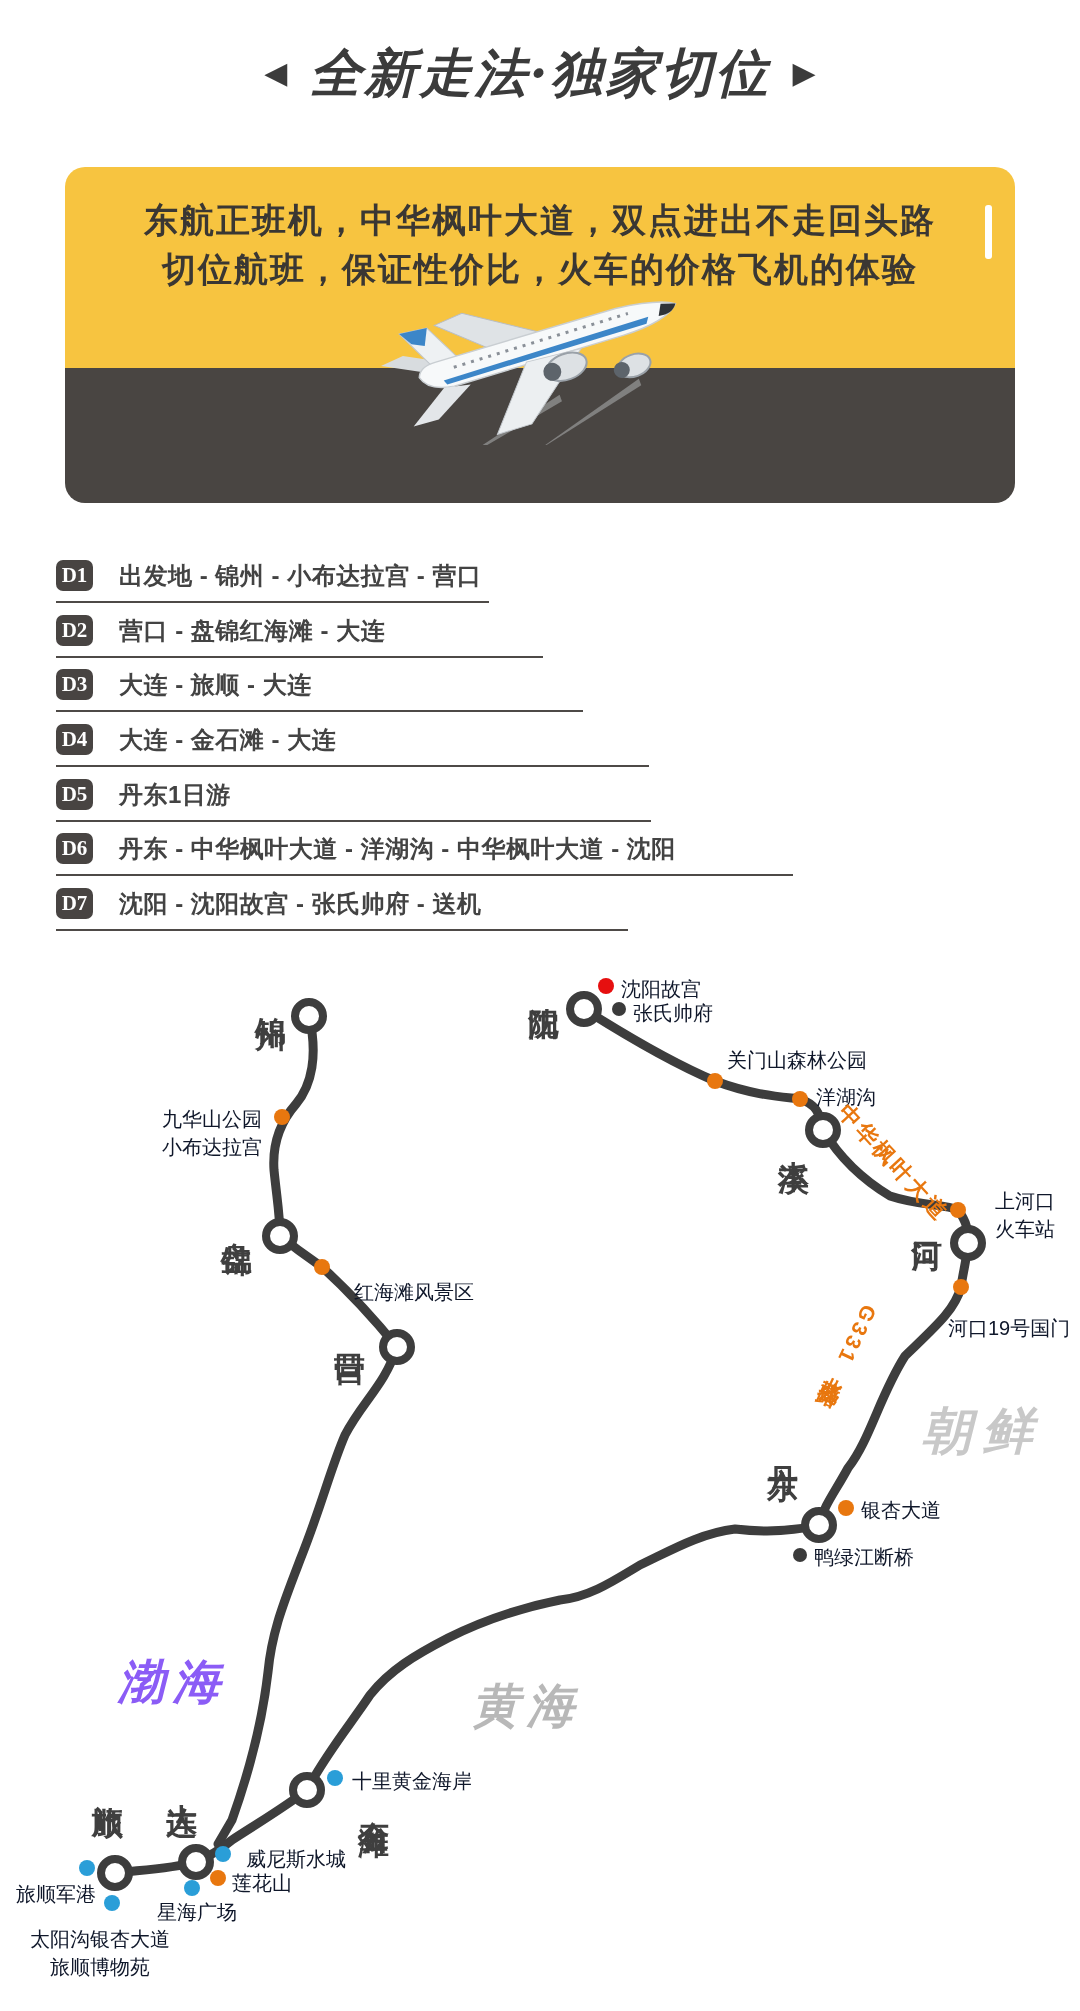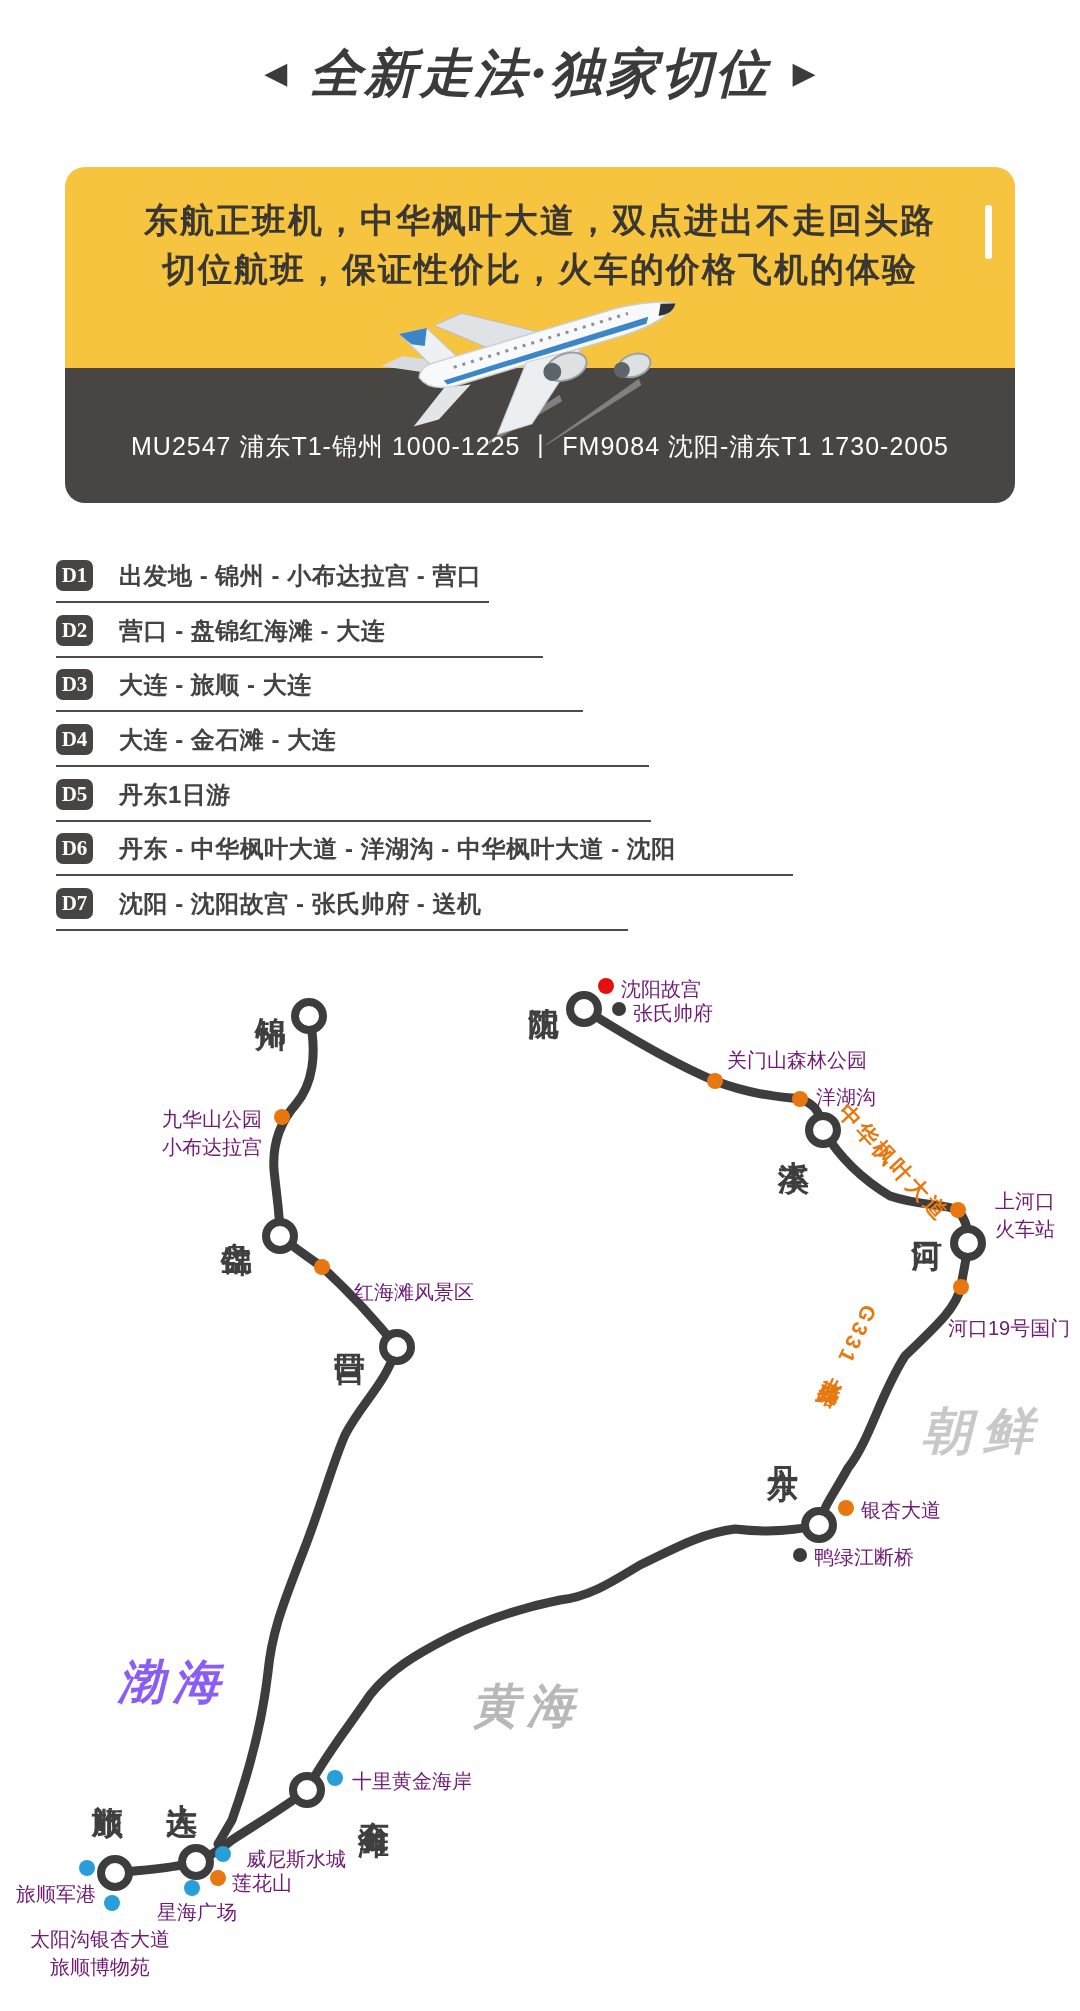--- a/index.html
+++ b/index.html
@@ -36,21 +36,21 @@
              border-radius:7px;color:#ffffff;text-align:center;line-height:31px;
              font-family:"Liberation Serif","DejaVu Serif",serif;font-size:21px;font-weight:700;}
   .day-text{position:absolute;left:63px;top:0;line-height:31px;font-size:24px;font-weight:700;
             color:#434343;white-space:nowrap;letter-spacing:0.5px;}
   .day-underline{position:absolute;left:0;top:41px;height:2px;background:#4e4a47;}
 
   
   .map-svg{position:absolute;left:0;top:0;width:1080px;height:2011px;}
   .city-label{position:absolute;writing-mode:vertical-rl;text-orientation:upright;
               font-size:31px;font-weight:800;color:#3f3f3f;letter-spacing:3px;line-height:1;}
-  .poi-label{position:absolute;font-size:20px;color:#701a75;line-height:1.4;white-space:nowrap;}
+  .poi-label{position:absolute;font-size:20px;color:#0f172a;line-height:1.4;white-space:nowrap;}
   .poi-label.right{text-align:right;}
   .poi-label.center{text-align:center;}
   .poi-label span{display:block;}
   .road-label{position:absolute;color:#e8770f;font-weight:700;white-space:nowrap;}
   .road-label-maple{font-size:22px;letter-spacing:3px;transform:rotate(47deg);
                     transform-origin:0 0;}
   .road-label-g331{font-size:21px;letter-spacing:3px;writing-mode:vertical-rl;
                    text-orientation:mixed;transform:rotate(25deg);transform-origin:50% 0;}
   .watermark{position:absolute;font-family:"DejaVu Serif","Liberation Serif",serif;
              font-weight:900;line-height:1;white-space:nowrap;font-style:italic;}
@@ -95,21 +95,20 @@
         <path d="M318,99 Q330,103 332,104 Q326,113 312,110 Z" fill="#2f3338"></path>
         <path d="M86,104 L44,130 L70,132 L112,110 Z" fill="#e3e6e9"></path>
         <path d="M172,108 L120,166 L156,168 L228,114 Z" fill="#eceff1" stroke="#c5cacf" stroke-width="1"></path>
         <ellipse cx="208" cy="126" rx="21" ry="13" fill="#dde1e4" stroke="#9aa1a8" stroke-width="2"></ellipse>
         <circle cx="193" cy="126" r="9" fill="#5d646b"></circle>
         <ellipse cx="272" cy="148" rx="17" ry="11" fill="#dde1e4" stroke="#9aa1a8" stroke-width="2"></ellipse>
         <circle cx="259" cy="148" r="8" fill="#5d646b"></circle>
       </g>
     </svg>
 
-    <div class="flight-line">MU2547 浦东T1-锦州 1000-1225 丨 FM9084 沈阳-浦东T1 1730-2005</div>
   </div>
 
   <div class="day-row" style="top:560px;">
     <div class="day-badge">D1</div>
     <div class="day-text">出发地 - 锦州 - 小布达拉宫 - 营口</div>
     <div class="day-underline" style="width:433px;"></div>
   </div>
   <div class="day-row" style="top:615px;">
     <div class="day-badge">D2</div>
     <div class="day-text">营口 - 盘锦红海滩 - 大连</div>

